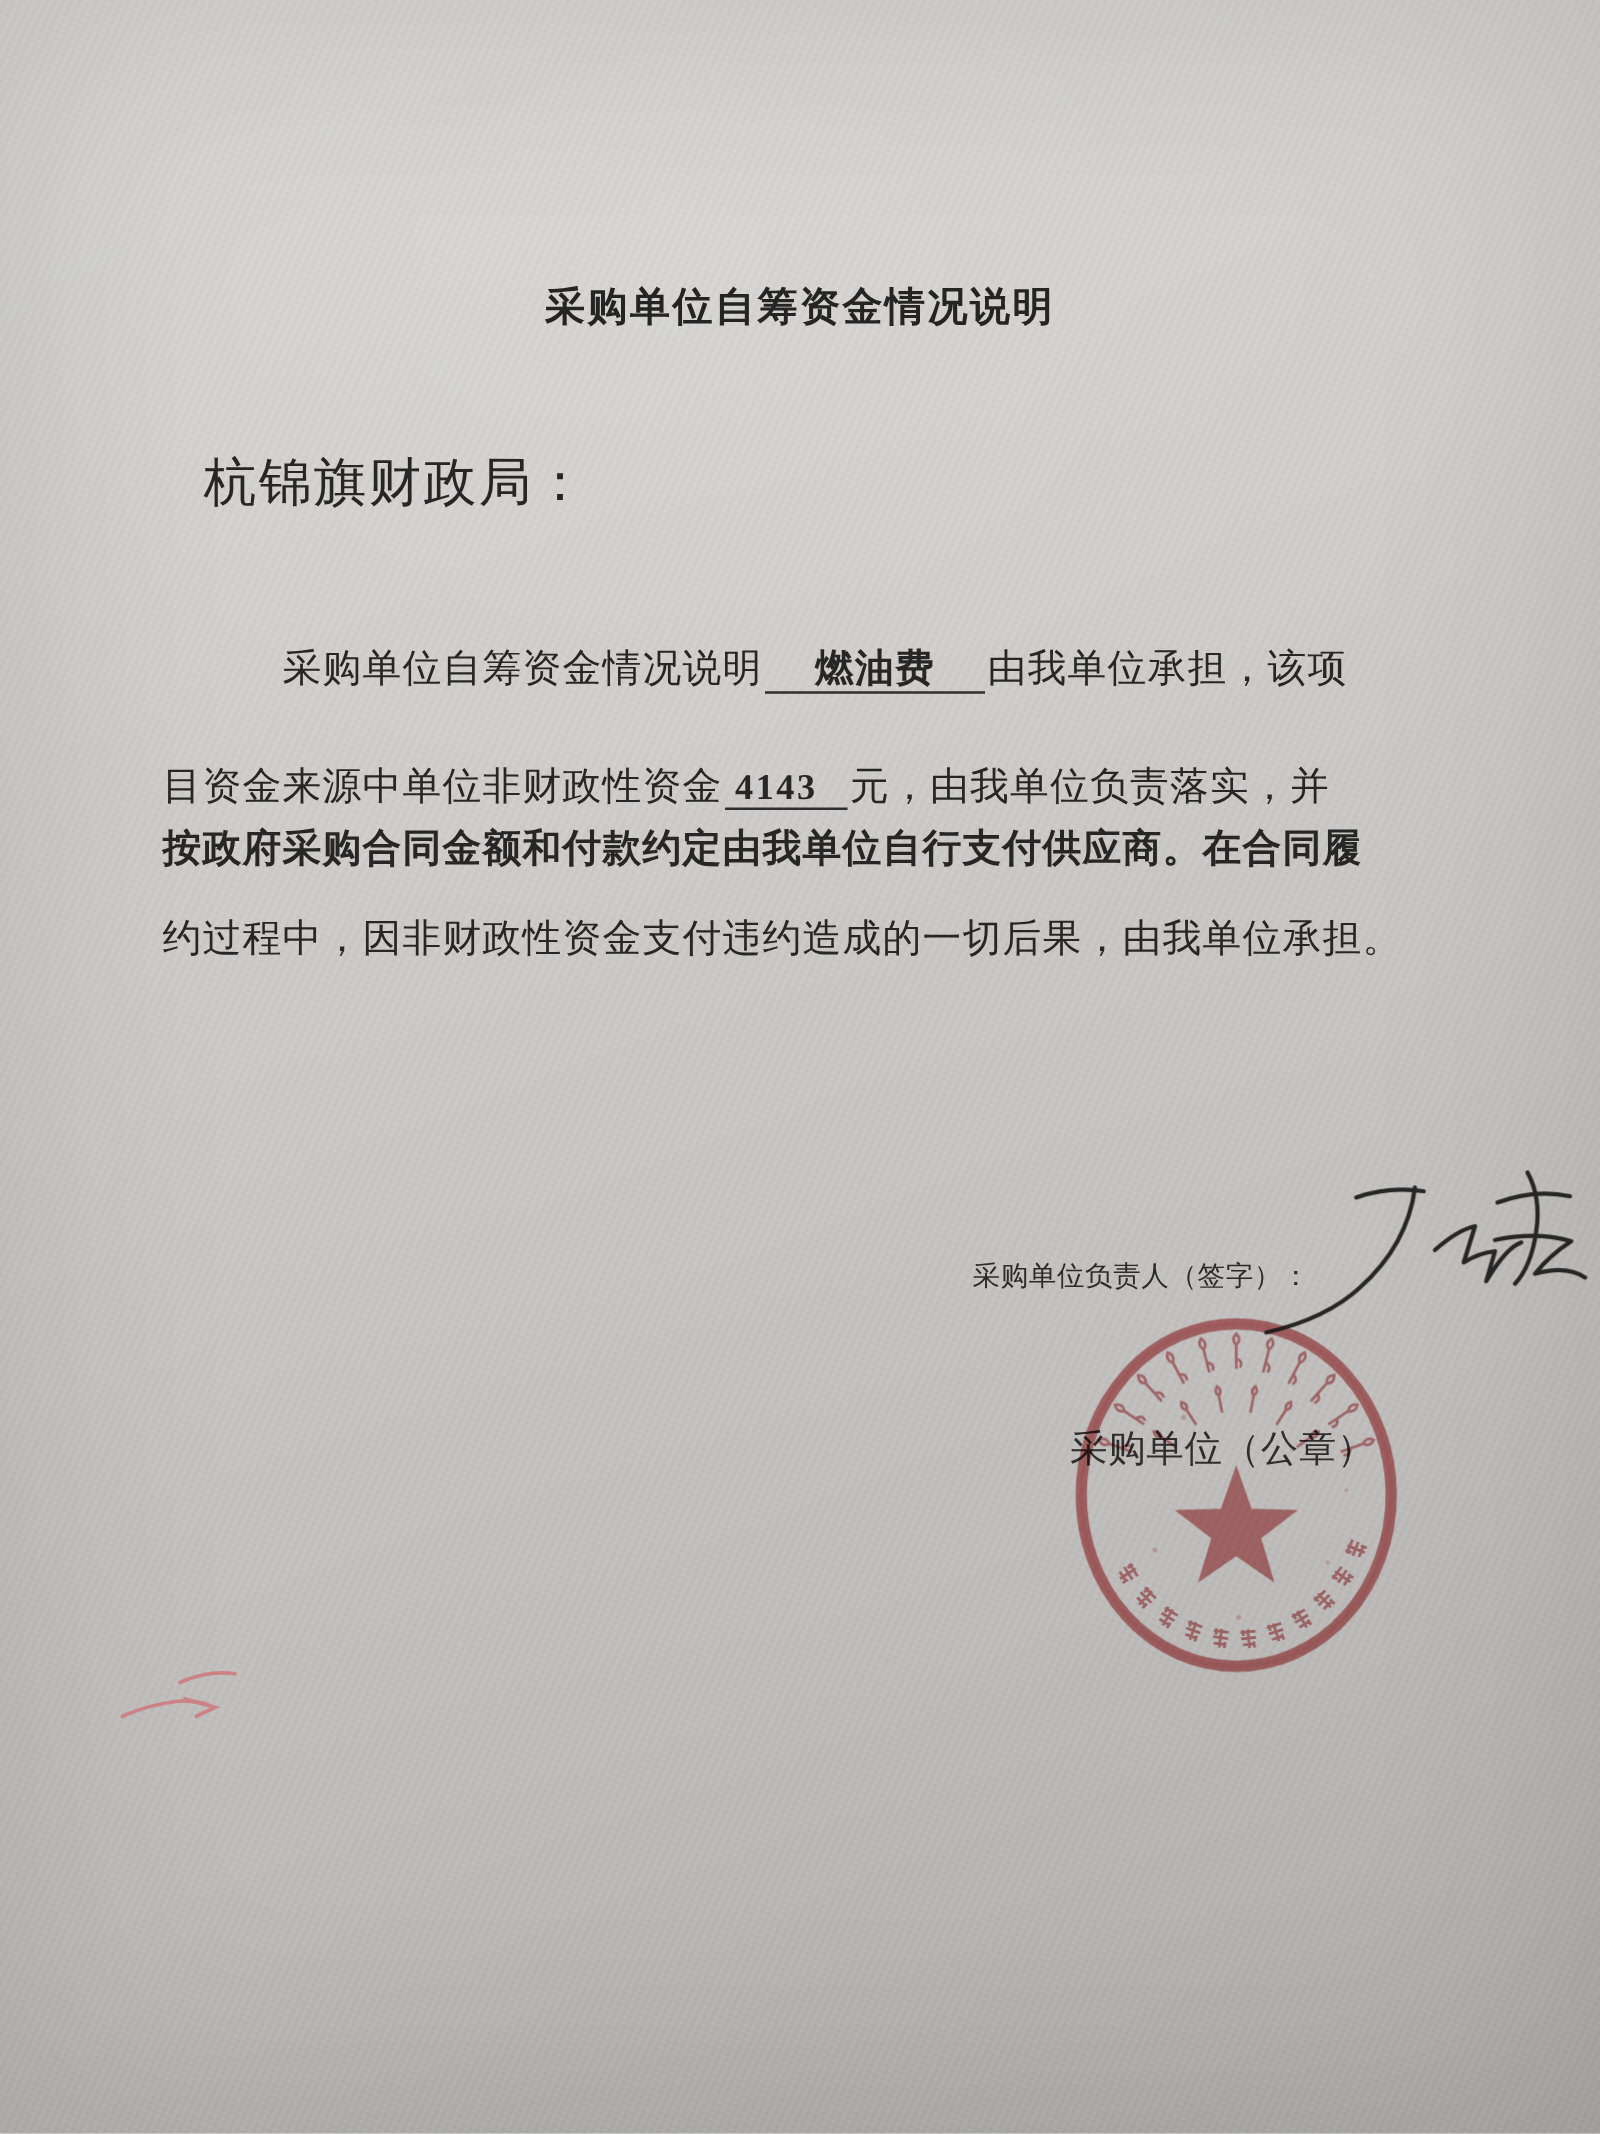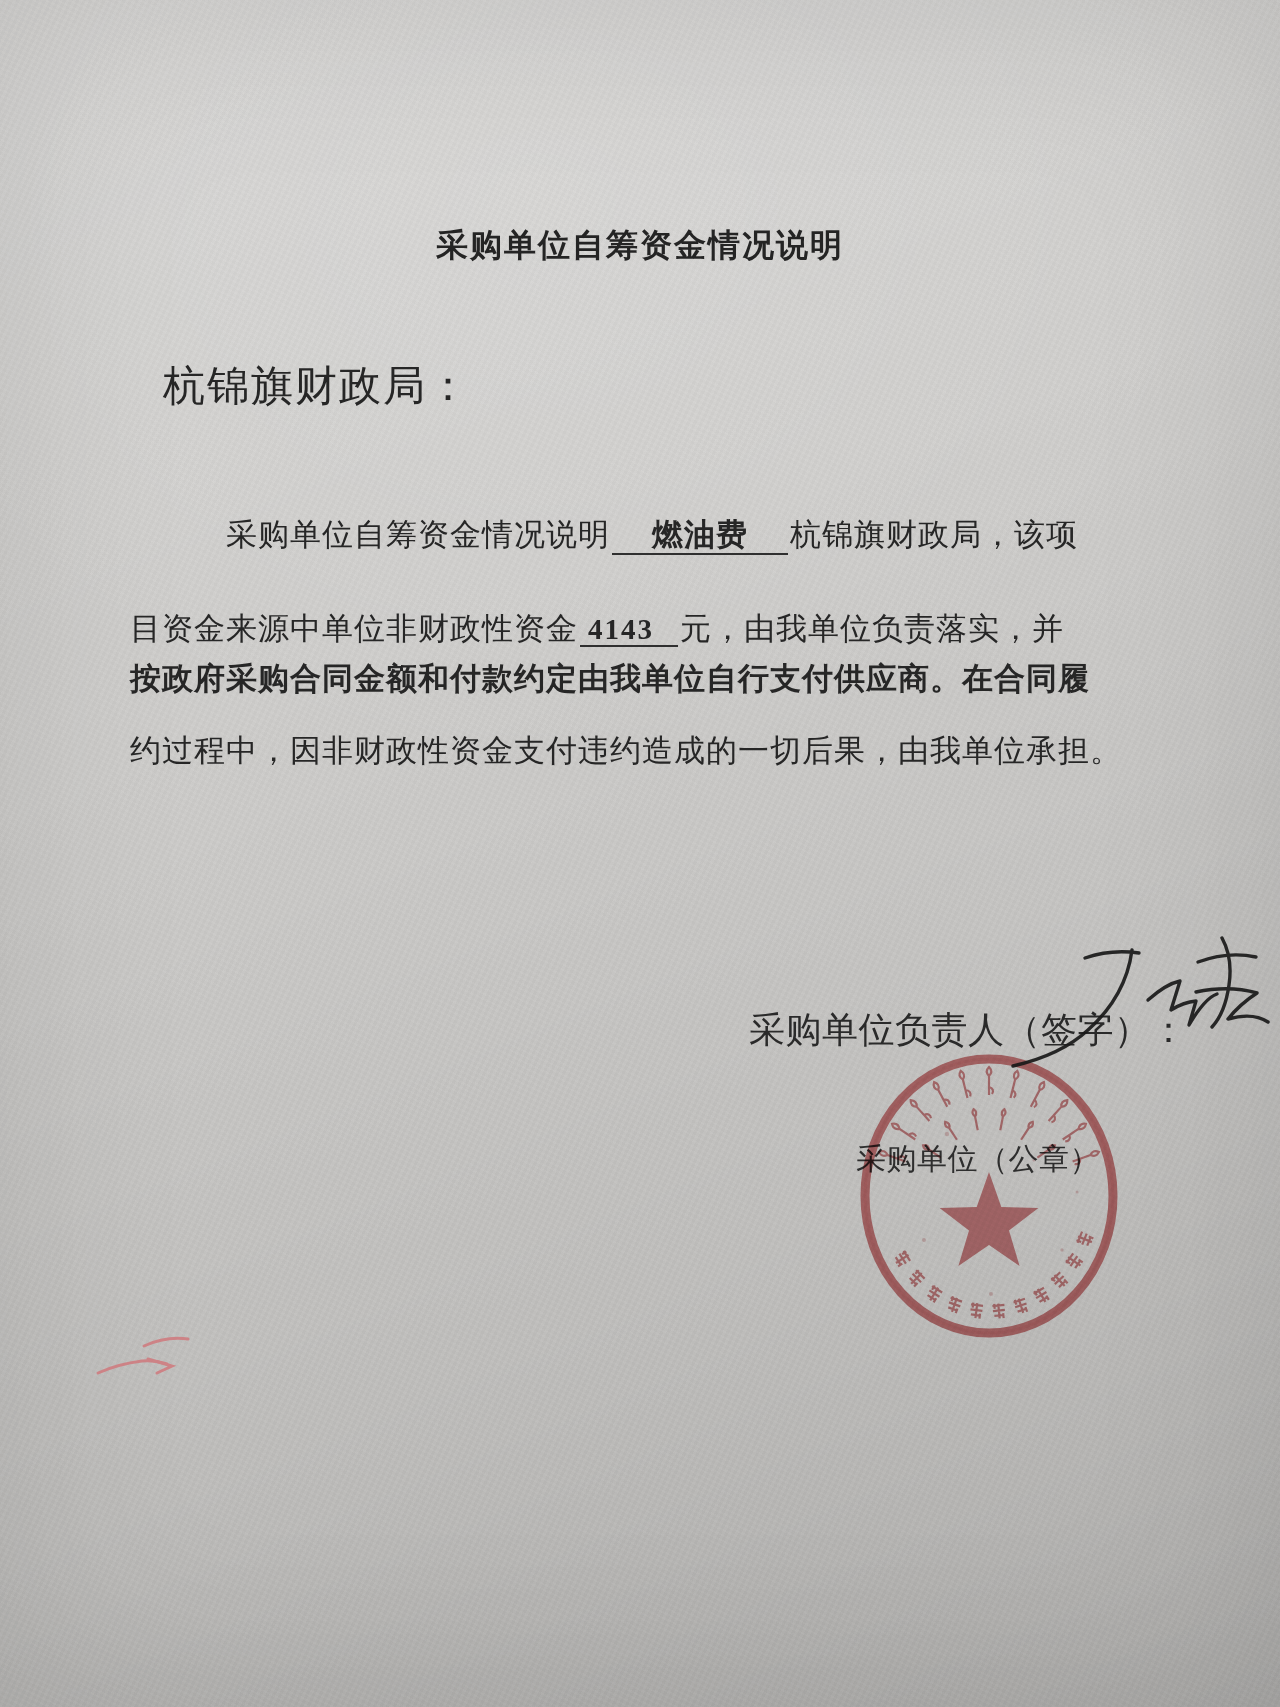--- a/index.html
+++ b/index.html
@@ -40,21 +40,21 @@
   .l4{top:730px;text-align:right;}
   .blank{
     display:inline-block;border-bottom:2px solid #2f2f2f;
     padding:0 40px 1px 40px;margin:0 2px;line-height:1.05;font-weight:bold;
   }
   .blank-amount{
     padding:0 24px 1px 8px;font-size:29px;letter-spacing:2px;
     font-family:"Liberation Serif","DejaVu Serif",serif;
   }
   .sig-label{
-    position:absolute;top:1006px;left:749px;font-size:36px;
+    position:absolute;top:1006px;left:778px;font-size:22px;
     letter-spacing:0.5px;color:#2a2a2a;white-space:nowrap;z-index:2;font-family:Liberation Mono, monospace;
   }
   .stamp-label{
     position:absolute;top:1139px;left:856px;font-size:30px;
     letter-spacing:0.5px;color:#2e2e2e;white-space:nowrap;z-index:2;text-align:right;
   }
   .signature-svg{position:absolute;left:990px;top:925px;z-index:5;}
   .stamp-svg{
     position:absolute;left:829px;top:1042px;z-index:4;
     mix-blend-mode:multiply;filter:blur(0.5px);opacity:.88;
@@ -68,21 +68,21 @@
 
   <div class="shade shade-a"></div>
   <div class="shade shade-b"></div>
   <div class="shade grain"></div>
   <div class="shade vignette"></div>
 
   <h1 class="title">采购单位自筹资金情况说明</h1>
 
   <div class="salutation">杭锦旗财政局：</div>
 
-  <div class="bodyline l1"><span>采购单位自筹资金情况说明</span><span class="blank">燃油费</span><span>杭锦旗财政局，该项</span></div>
+  <div class="bodyline l1"><span>采购单位自筹资金情况说明</span><span class="blank">燃油费</span><span>由我单位承担，该项</span></div>
 
   <div class="bodyline l2"><span>目资金来源中单位非财政性资金</span><span class="blank blank-amount">4143</span><span>元，由我单位负责落实，并</span></div>
 
   <div class="bodyline l3">按政府采购合同金额和付款约定由我单位自行支付供应商。在合同履</div>
   <div class="bodyline l4">约过程中，因非财政性资金支付违约造成的一切后果，由我单位承担。</div>
 
   <div class="sig-label">采购单位负责人（签字）：</div>
 
   <div class="stamp-label">采购单位（公章）</div>
 

